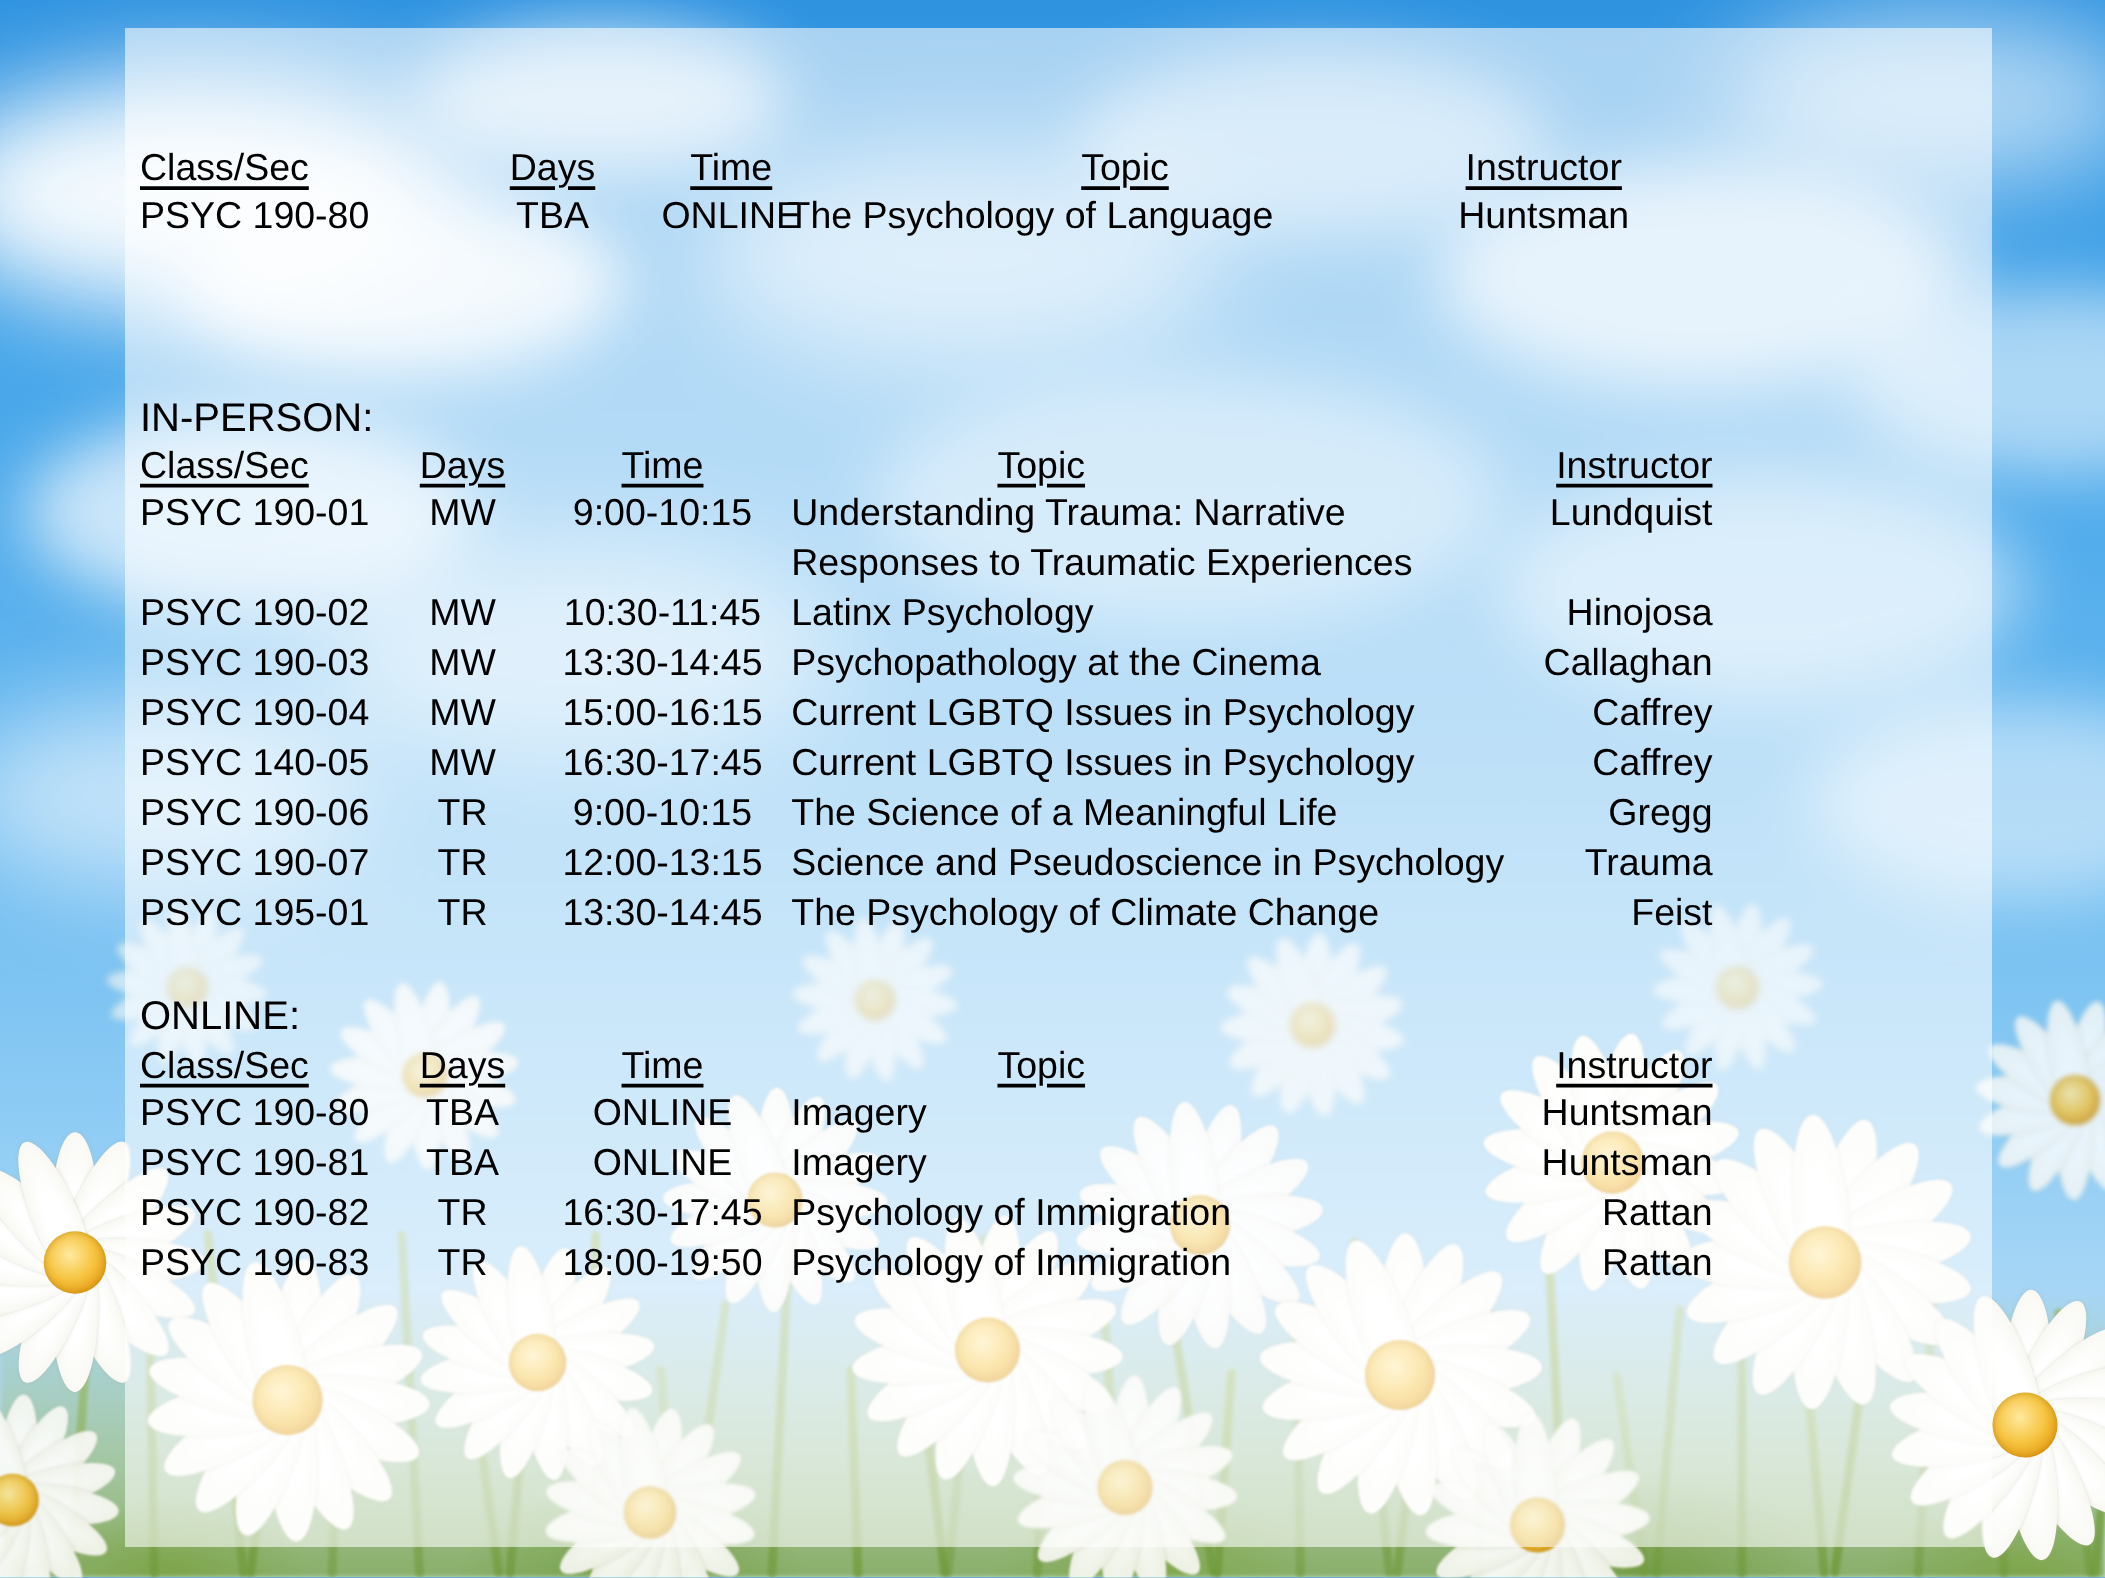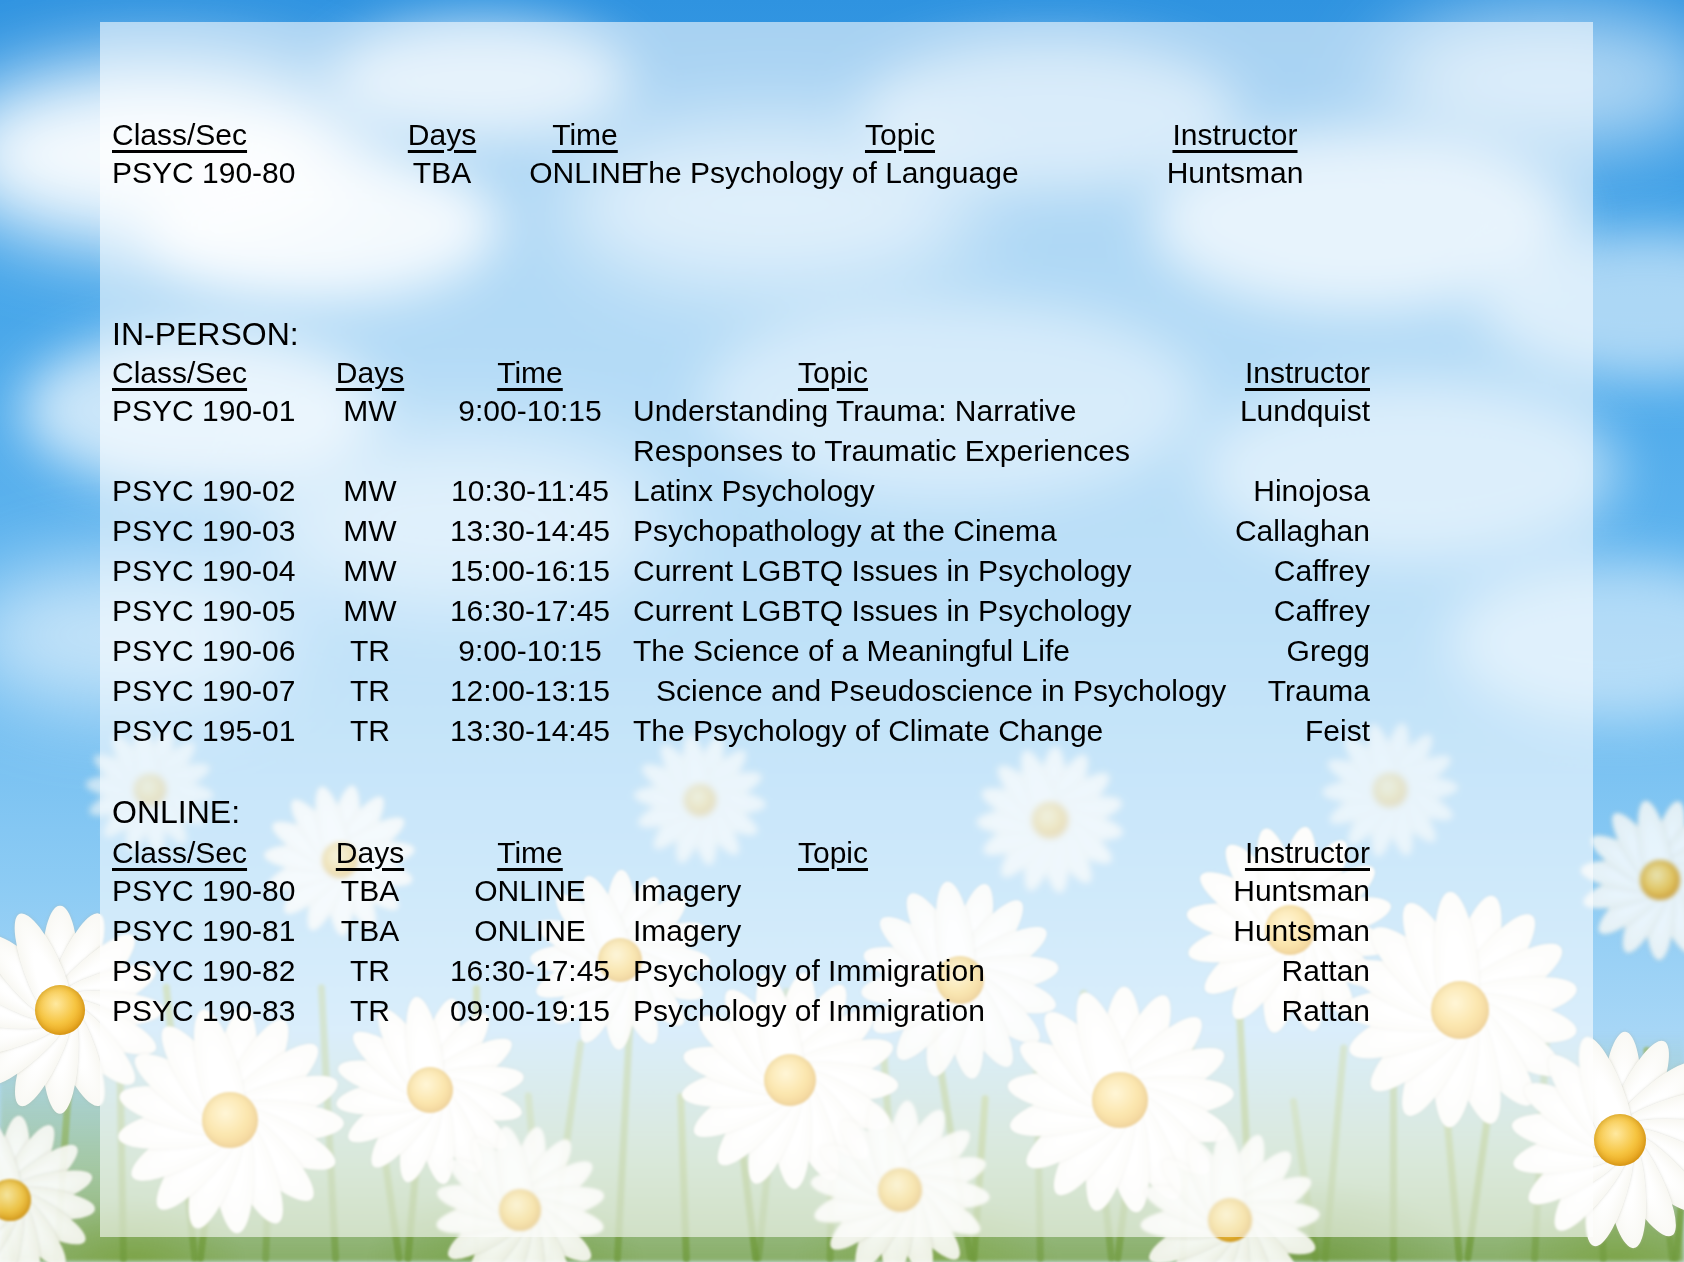--- a/index.html
+++ b/index.html
@@ -558,34 +558,34 @@
         <div class="t cell" style="top: 492px; left: 12px; width: 250px; text-align: left;">PSYC 190-03</div>
         <div class="t cell" style="top: 492px; left: 200px; width: 140px; text-align: center;">MW</div>
         <div class="t cell" style="top: 492px; left: 330px; width: 200px; text-align: center;">13:30-14:45</div>
         <div class="t cell" style="top: 492px; left: 533px; width: 620px; text-align: left;">Psychopathology at the Cinema</div>
         <div class="t cell" style="top: 492px; left: 1020px; width: 250px; text-align: right;">Callaghan</div>
         <div class="t cell" style="top: 532px; left: 12px; width: 250px; text-align: left;">PSYC 190-04</div>
         <div class="t cell" style="top: 532px; left: 200px; width: 140px; text-align: center;">MW</div>
         <div class="t cell" style="top: 532px; left: 330px; width: 200px; text-align: center;">15:00-16:15</div>
         <div class="t cell" style="top: 532px; left: 533px; width: 620px; text-align: left;">Current LGBTQ Issues in Psychology</div>
         <div class="t cell" style="top: 532px; left: 1020px; width: 250px; text-align: right;">Caffrey</div>
-        <div class="t cell" style="top: 572px; left: 12px; width: 250px; text-align: left;">PSYC 190-05</div>
+        <div class="t cell" style="top: 572px; left: 12px; width: 250px; text-align: left;">PSYC 140-05</div>
         <div class="t cell" style="top: 572px; left: 200px; width: 140px; text-align: center;">MW</div>
         <div class="t cell" style="top: 572px; left: 330px; width: 200px; text-align: center;">16:30-17:45</div>
         <div class="t cell" style="top: 572px; left: 533px; width: 620px; text-align: left;">Current LGBTQ Issues in Psychology</div>
         <div class="t cell" style="top: 572px; left: 1020px; width: 250px; text-align: right;">Caffrey</div>
         <div class="t cell" style="top: 612px; left: 12px; width: 250px; text-align: left;">PSYC 190-06</div>
         <div class="t cell" style="top: 612px; left: 200px; width: 140px; text-align: center;">TR</div>
         <div class="t cell" style="top: 612px; left: 330px; width: 200px; text-align: center;">9:00-10:15</div>
         <div class="t cell" style="top: 612px; left: 533px; width: 620px; text-align: left;">The Science of a Meaningful Life</div>
         <div class="t cell" style="top: 612px; left: 1020px; width: 250px; text-align: right;">Gregg</div>
         <div class="t cell" style="top: 652px; left: 12px; width: 250px; text-align: left;">PSYC 190-07</div>
         <div class="t cell" style="top: 652px; left: 200px; width: 140px; text-align: center;">TR</div>
         <div class="t cell" style="top: 652px; left: 330px; width: 200px; text-align: center;">12:00-13:15</div>
-        <div class="t cell" style="top: 652px; left: 556px; width: 620px; text-align: left;">Science and Pseudoscience in Psychology</div>
+        <div class="t cell" style="top: 652px; left: 533px; width: 620px; text-align: left;">Science and Pseudoscience in Psychology</div>
         <div class="t cell" style="top: 652px; left: 1020px; width: 250px; text-align: right;">Trauma</div>
         <div class="t cell" style="top: 692px; left: 12px; width: 250px; text-align: left;">PSYC 195-01</div>
         <div class="t cell" style="top: 692px; left: 200px; width: 140px; text-align: center;">TR</div>
         <div class="t cell" style="top: 692px; left: 330px; width: 200px; text-align: center;">13:30-14:45</div>
         <div class="t cell" style="top: 692px; left: 533px; width: 620px; text-align: left;">The Psychology of Climate Change</div>
         <div class="t cell" style="top: 692px; left: 1020px; width: 250px; text-align: right;">Feist</div>
       </div>
 
     <div class="t sectlabel" style="top:772px">ONLINE:</div>
     <div id="online-table">
@@ -604,20 +604,20 @@
         <div class="t cell" style="top: 892px; left: 330px; width: 200px; text-align: center;">ONLINE</div>
         <div class="t cell" style="top: 892px; left: 533px; width: 620px; text-align: left;">Imagery</div>
         <div class="t cell" style="top: 892px; left: 1020px; width: 250px; text-align: right;">Huntsman</div>
         <div class="t cell" style="top: 932px; left: 12px; width: 250px; text-align: left;">PSYC 190-82</div>
         <div class="t cell" style="top: 932px; left: 200px; width: 140px; text-align: center;">TR</div>
         <div class="t cell" style="top: 932px; left: 330px; width: 200px; text-align: center;">16:30-17:45</div>
         <div class="t cell" style="top: 932px; left: 533px; width: 620px; text-align: left;">Psychology of Immigration</div>
         <div class="t cell" style="top: 932px; left: 1020px; width: 250px; text-align: right;">Rattan</div>
         <div class="t cell" style="top: 972px; left: 12px; width: 250px; text-align: left;">PSYC 190-83</div>
         <div class="t cell" style="top: 972px; left: 200px; width: 140px; text-align: center;">TR</div>
-        <div class="t cell" style="top: 972px; left: 330px; width: 200px; text-align: center;">09:00-19:15</div>
+        <div class="t cell" style="top: 972px; left: 330px; width: 200px; text-align: center;">18:00-19:50</div>
         <div class="t cell" style="top: 972px; left: 533px; width: 620px; text-align: left;">Psychology of Immigration</div>
         <div class="t cell" style="top: 972px; left: 1020px; width: 250px; text-align: right;">Rattan</div>
       </div>
 
 
   </div>
 </div>
 
 </body></html>

